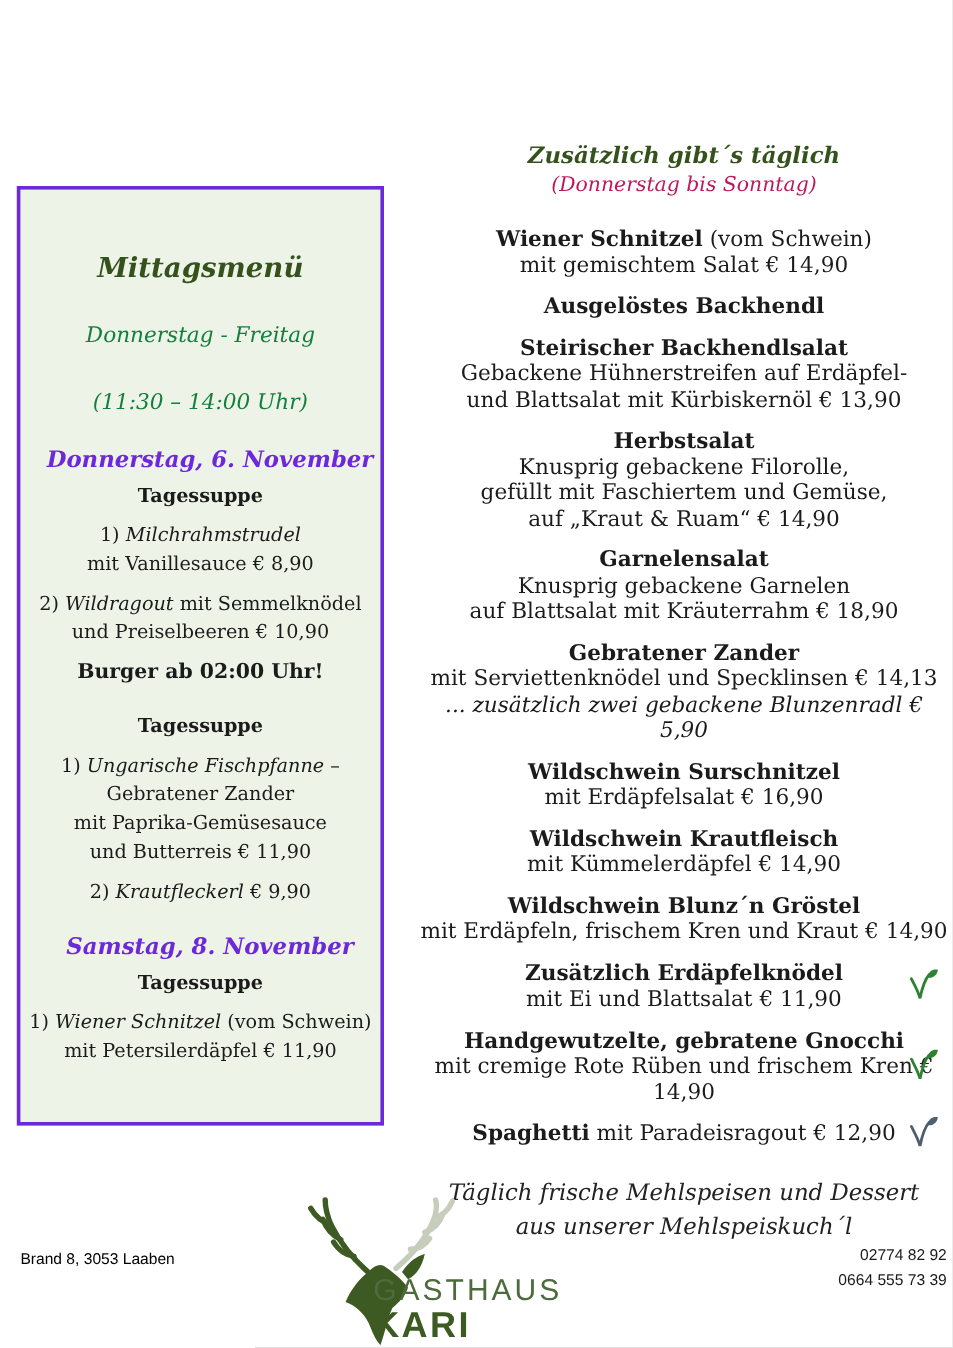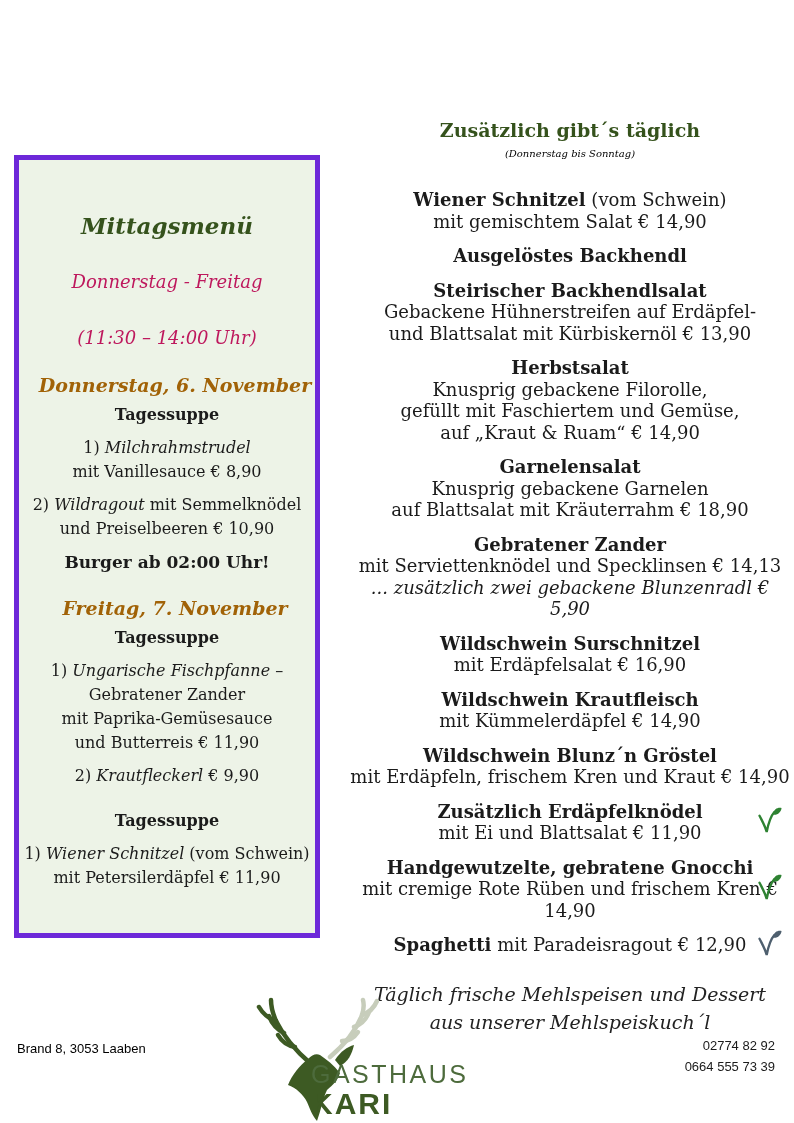--- a/index.html
+++ b/index.html
@@ -4,52 +4,52 @@
 <style>
   * { margin:0; padding:0; box-sizing:border-box; }
   body { background:#888; font-family:"DejaVu Serif","Liberation Serif",serif; }
   #page {
     position:relative; width:794px; height:1123px; margin:0 auto;
     background:#ffffff; overflow:hidden; color:#1b1b1b;
   }
   
   .menu-box {
     position:absolute; left:14px; top:155px; width:306px; height:783px;
-    border:5px solid #6d28d9; background:#edf3e7;
+    border:3px solid #6d28d9; background:#edf3e7;
     text-align:center; padding-top:52px;
   }
   .box-title { font-size:23px; font-weight:bold; font-style:italic; color:#35521c; margin-bottom:12px; }
-  .box-subtitle { font-size:18px; font-style:italic; line-height:26px; color:#be185d;margin-top:30px; }
+  .box-subtitle { font-size:18px; font-style:italic; line-height:26px; color:#15803d;margin-top:30px; }
   .day { margin-top:21px; }
   .day:first-child { margin-top:52px; }
-  .day-heading { font-size:19px; font-weight:bold; font-style:italic; color:#a16207; line-height:26px; margin-bottom:5px;padding-left:16px; }
+  .day-heading { font-size:19px; font-weight:bold; font-style:italic; color:#6d28d9; line-height:26px; margin-bottom:5px;padding-left:16px; }
   .block { margin-bottom:9px; }
   .menu-box .line { font-size:16px; line-height:24px; }
   .block.burger .line { font-size:17px; }
   
   .right-col { position:absolute; left:350px; top:118px; width:440px; text-align:center; }
-  .daily-heading { font-size:19px; font-weight:bold; color:#35521c; line-height:24px; }
-  .daily-subheading { font-size:10px; font-style:italic; color:#000000; line-height:18px; margin-top:3px; }
+  .daily-heading { font-size:19px; font-weight:bold; font-style:italic; color:#35521c; line-height:24px; }
+  .daily-subheading { font-size:17px; font-style:italic; color:#be185d; line-height:18px; margin-top:3px; }
   .daily-list { margin-top:26px; }
   .item { position:relative; margin-bottom:13px; }
   .item .line { font-size:18px; line-height:21.5px; }
   .veg-icon { position:absolute; right:8px; top:50%; transform:translateY(-50%); width:27px; height:31px; }
   .veg-green { color:#2e8232; }
   .veg-gray  { color:#4e5f6e; }
   .tagline { margin-top:24px; font-size:19px; font-style:italic; line-height:28px; color:#222; }
   
   .st-b { font-weight:bold; }
   .st-i { font-style:italic; }
   
   .footer-address {
     position:absolute; left:17px; top:1041px;
     font-family:"Liberation Sans","DejaVu Sans",sans-serif; font-size:13px; color:#000000;
   }
   .footer-phones {
-    position:absolute; right:19px; top:1035px; text-align:right;
+    position:absolute; right:5px; top:1035px; text-align:right;
     font-family:"Liberation Sans","DejaVu Sans",sans-serif; font-size:13px; line-height:21px; color:#1b1b1b;
   }
   .logo-wrap { position:absolute; left:248px; top:997px; width:235px; height:126px; }
   .logo-svg { width:100%; height:100%; }
 </style>
 </head>
 <body>
 
 <div id="page">
 
@@ -71,37 +71,37 @@
           <div class="block">
             <div class="line"><span>2) </span><span class="st-i">Wildragout</span><span> mit Semmelknödel</span></div>
             <div class="line"><span>und Preiselbeeren € 10,90</span></div>
           </div>
           <div class="block burger">
             <div class="line"><span class="st-b">Burger ab 02:00 Uhr!</span></div>
           </div>
         </div>
     </section>
     <section class="day">
-      <h3 class="day-heading">Freitag, 7. November</h3>
       <div class="day-blocks">
           <div class="block">
             <div class="line"><span class="st-b">Tagessuppe</span></div>
           </div>
           <div class="block">
             <div class="line"><span>1) </span><span class="st-i">Ungarische Fischpfanne</span><span> –</span></div>
             <div class="line"><span>Gebratener Zander</span></div>
             <div class="line"><span>mit Paprika-Gemüsesauce</span></div>
             <div class="line"><span>und Butterreis € 11,90</span></div>
           </div>
           <div class="block">
             <div class="line"><span>2) </span><span class="st-i">Krautfleckerl</span><span> € 9,90</span></div>
           </div>
         </div>
     </section>
     <section class="day">
+      <h3 class="day-heading">Samstag, 8. November</h3>
       <div class="day-blocks">
           <div class="block">
             <div class="line"><span class="st-b">Tagessuppe</span></div>
           </div>
           <div class="block">
             <div class="line"><span>1) </span><span class="st-i">Wiener Schnitzel</span><span> (vom Schwein)</span></div>
             <div class="line"><span>mit Petersilerdäpfel € 11,90</span></div>
           </div>
         </div>
     </section>

